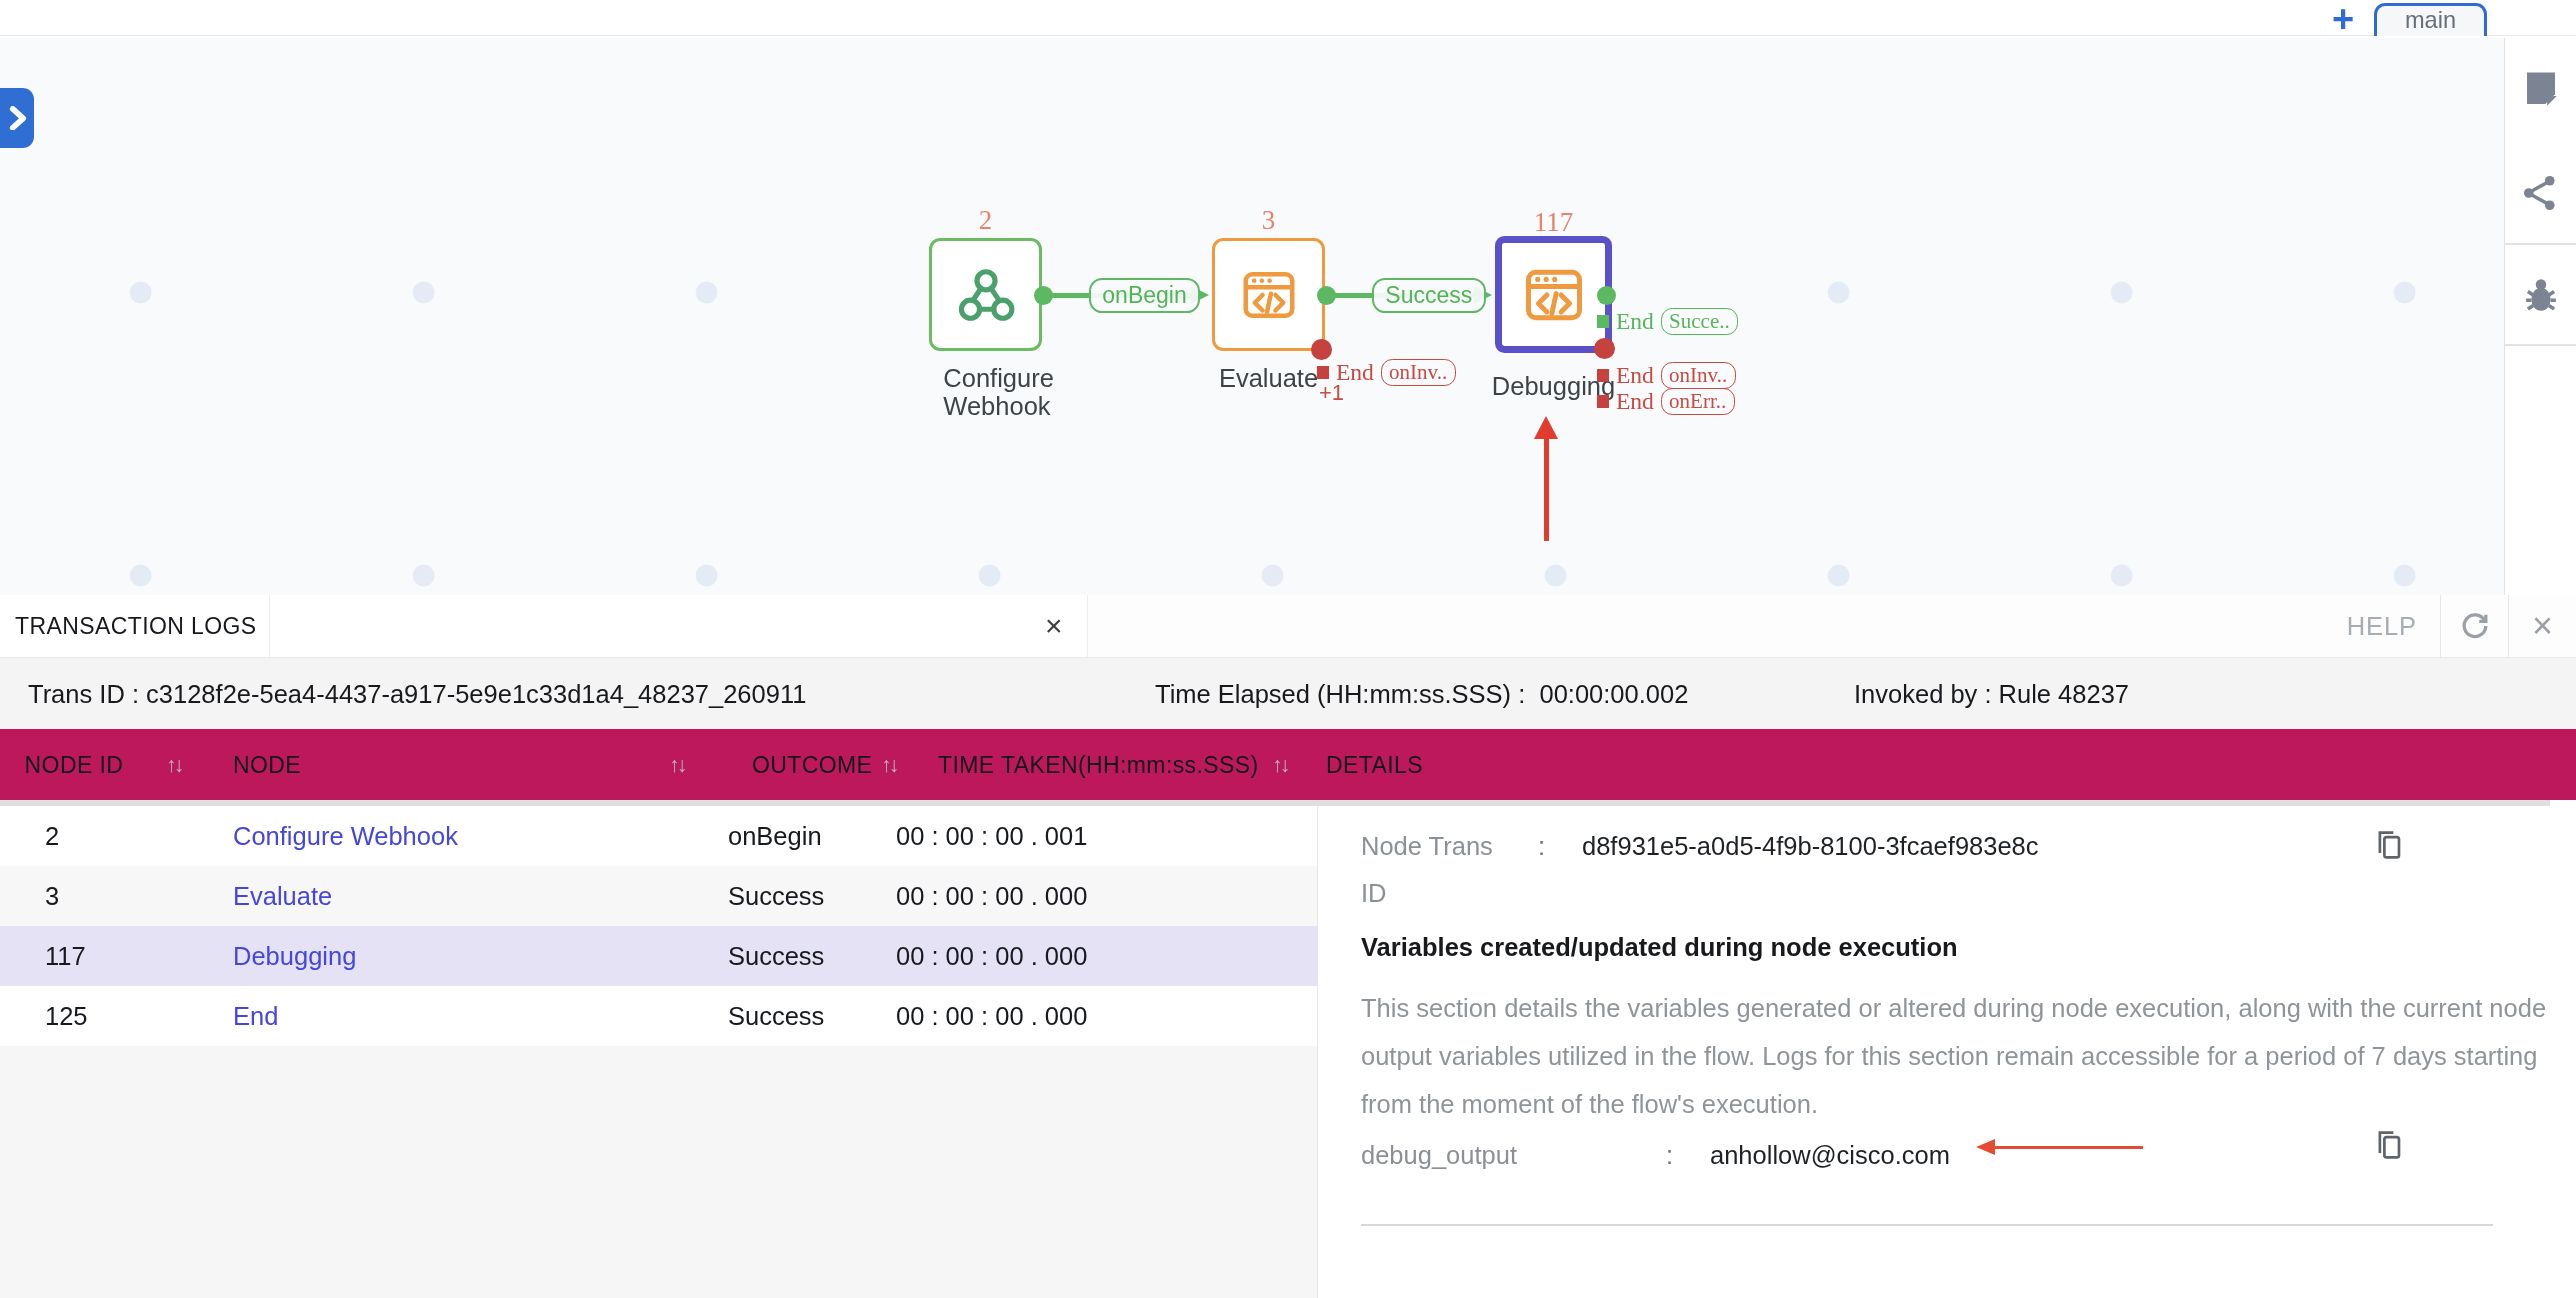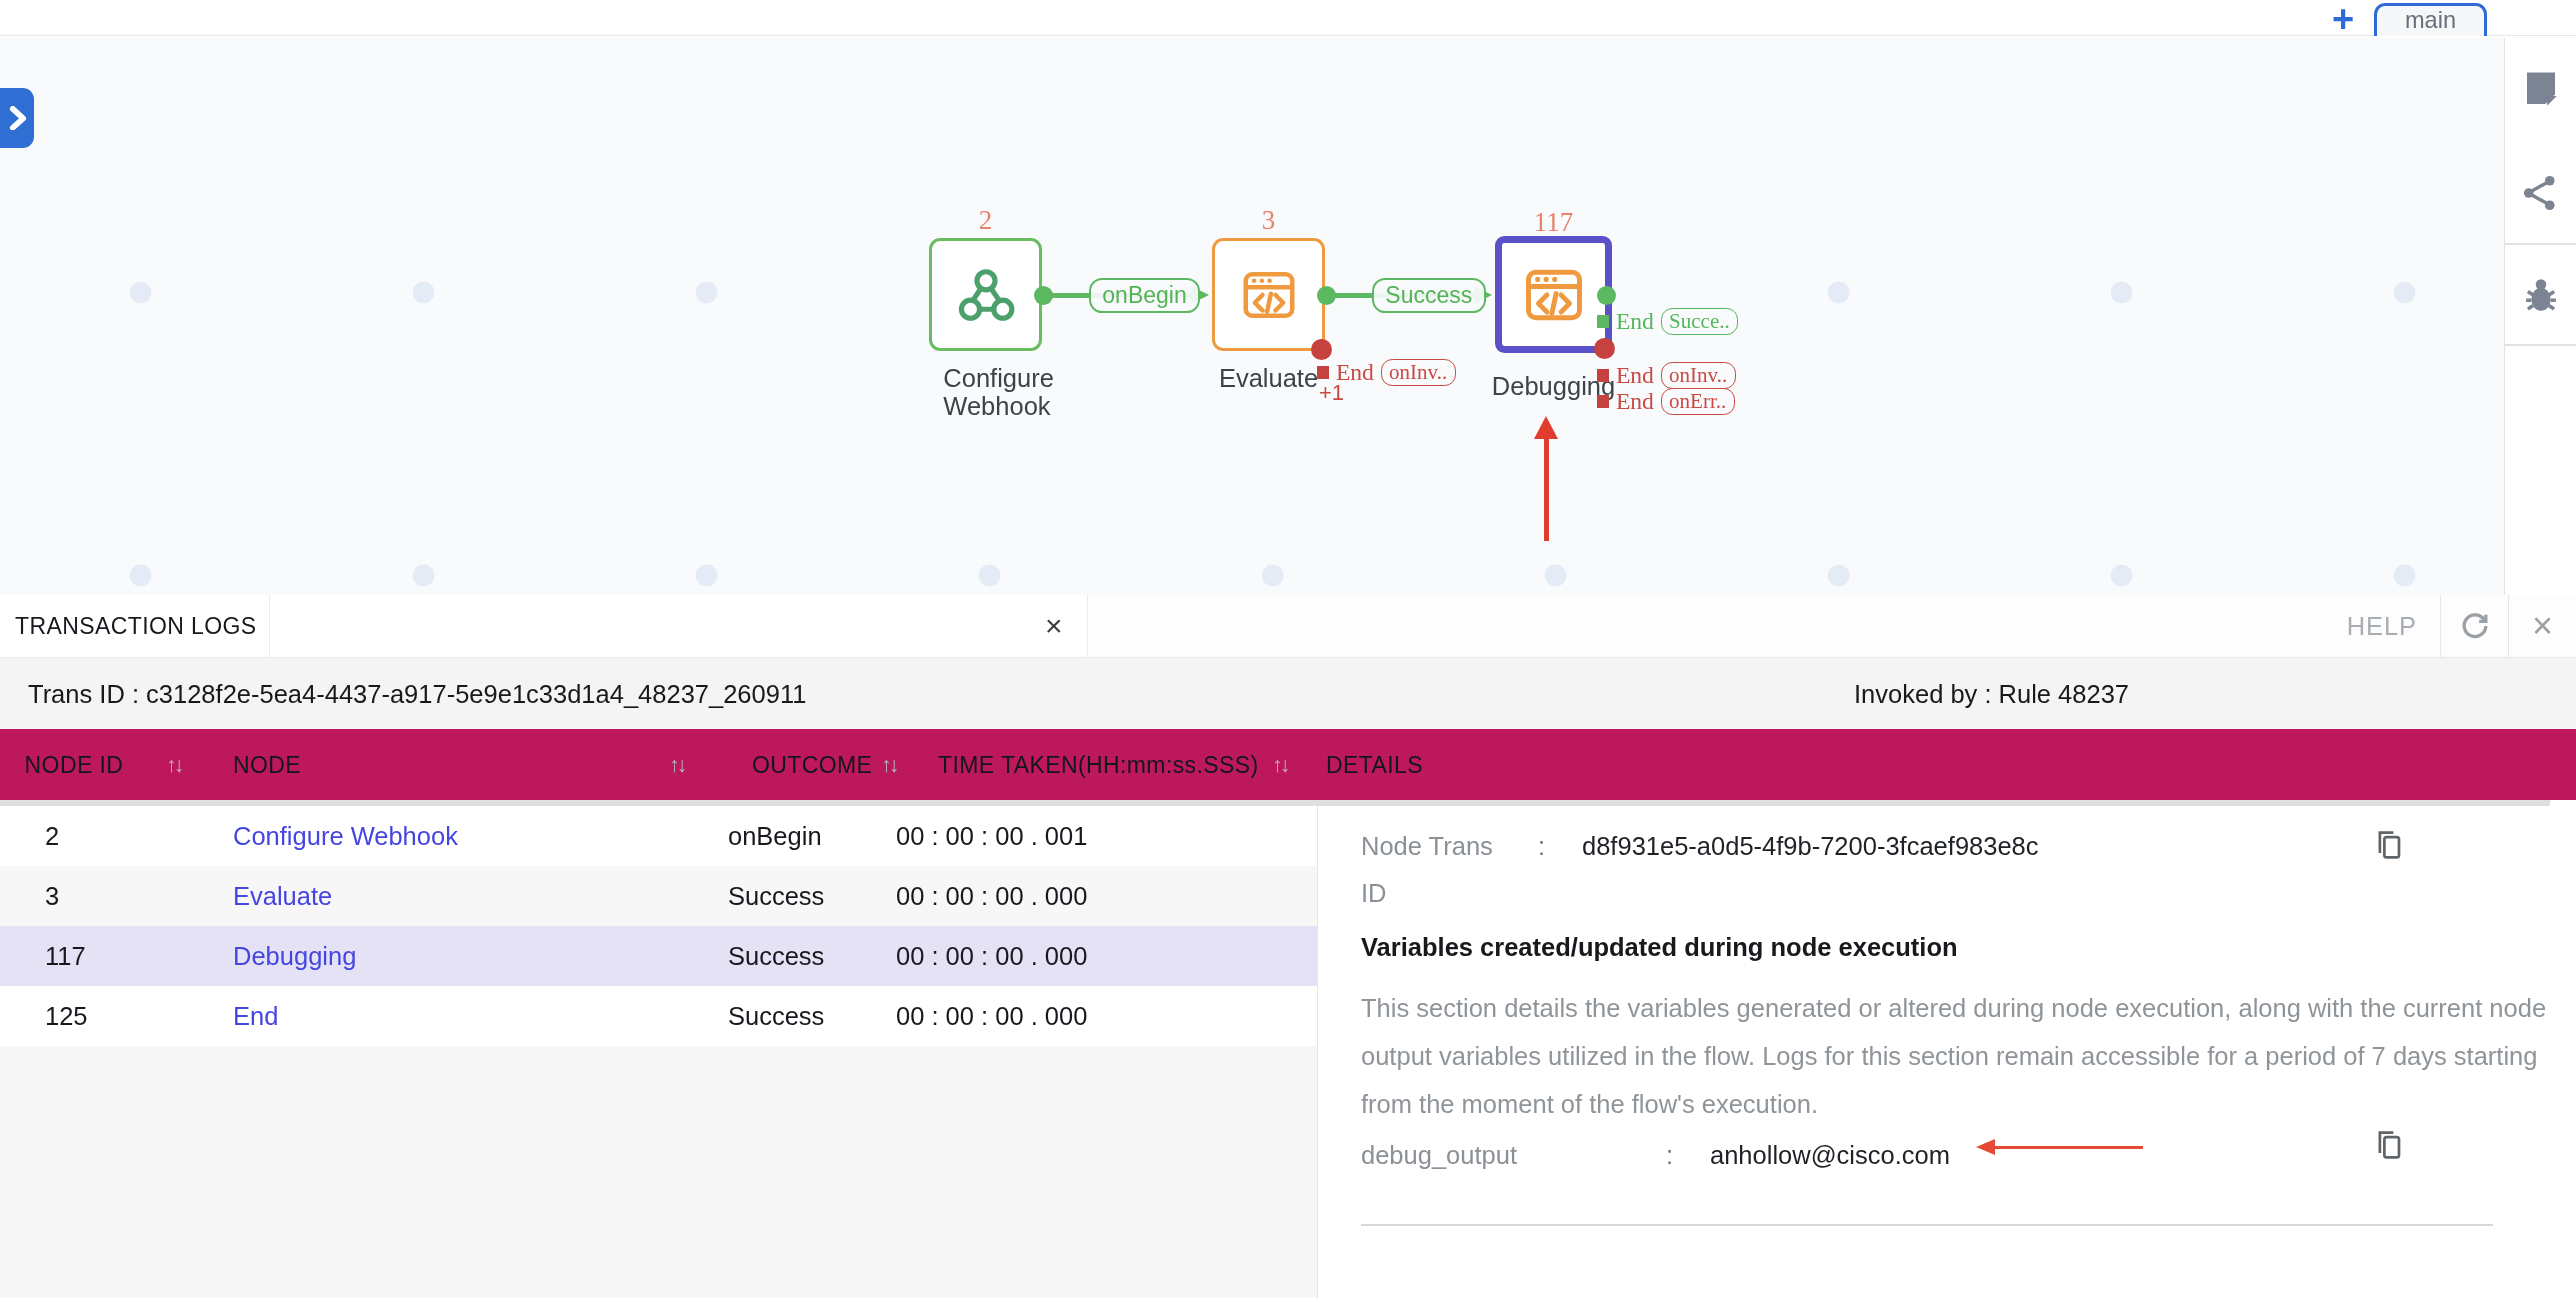--- a/index.html
+++ b/index.html
@@ -230,20 +230,21 @@
           </svg>
         </span>
         <span class="ctl">
             <span class="x-glyph">×</span>
           </span>
       </div>
     </div>
 
     <div class="inforow">
       <span class="info-trans ws-pre">Trans ID : c3128f2e-5ea4-4437-a917-5e9e1c33d1a4_48237_260911</span>
+      <span class="info-time ws-pre">Time Elapsed (HH:mm:ss.SSS) :  00:00:00.002</span>
       <span class="info-invoked ws-pre">Invoked by : Rule 48237</span>
     </div>
 
     <div class="headerrow">
       <span class="h-nodeid">NODE ID</span>
       <span class="sort s1">↑↓</span>
       <span class="h-node">NODE</span>
       <span class="sort s2">↑↓</span>
       <span class="h-outcome">OUTCOME</span>
       <span class="sort s3">↑↓</span>
@@ -278,21 +279,21 @@
           <span class="c-node">End</span>
           <span class="c-outcome">Success</span>
           <span class="c-time ws-pre">00 : 00 : 00 . 000</span>
         </div>
       </div>
 
       <div class="details">
         <div class="kv kv-trans">
           <span class="k">Node Trans ID</span>
           <span class="sep">:</span>
-          <span class="v">d8f931e5-a0d5-4f9b-7200-3fcaef983e8c</span>
+          <span class="v">d8f931e5-a0d5-4f9b-8100-3fcaef983e8c</span>
         </div>
         <span class="copy-btn copy-1">
           <svg width="36" height="36" viewBox="0 0 32 32" fill="none" stroke="#5f6468" stroke-width="2.4">
             <rect x="11" y="9" width="13" height="18" rx="2"></rect>
             <path d="M7 23 V5 h12"></path>
           </svg>
         </span>
 
         <div class="vars-heading">Variables created/updated during node execution</div>
         <div class="description">This section details the variables generated or altered during node execution, along with the current node output variables utilized in the flow. Logs for this section remain accessible for a period of 7 days starting from the moment of the flow's execution.</div>

